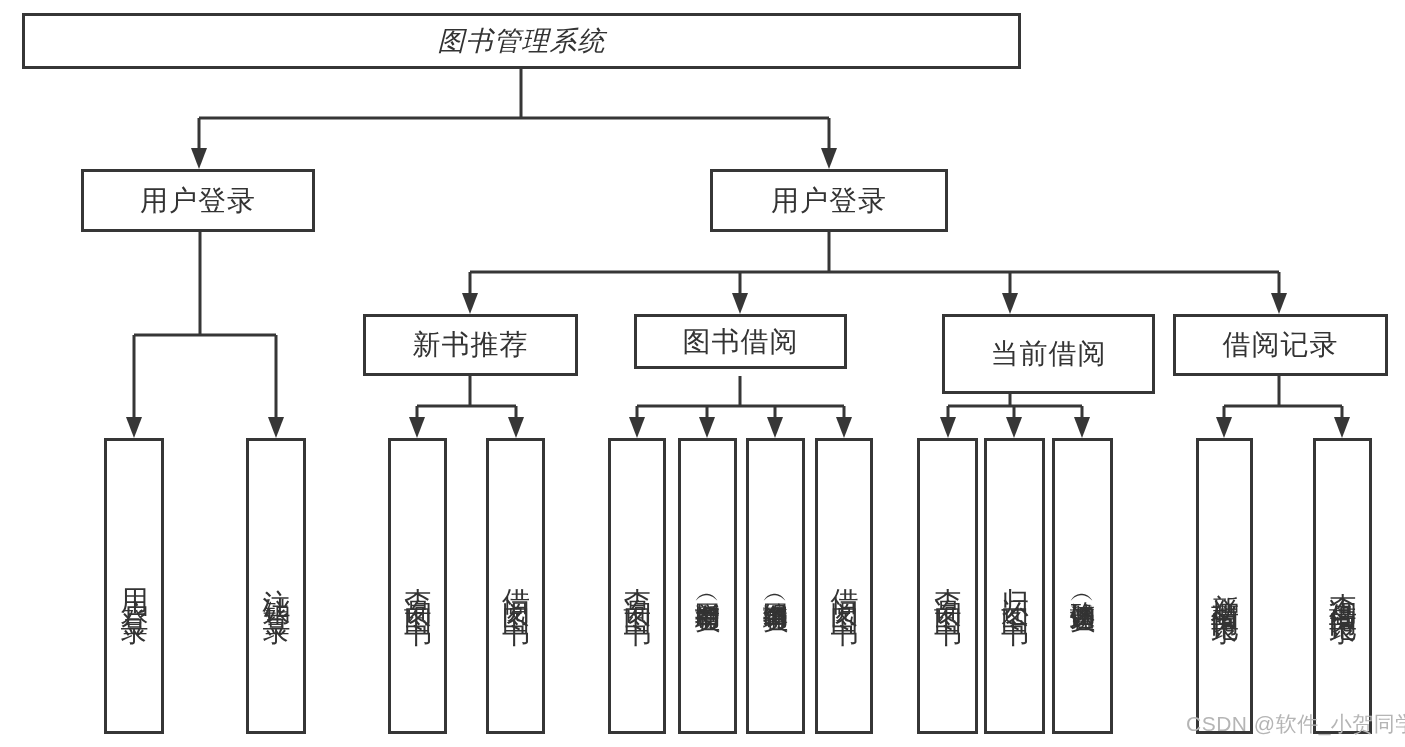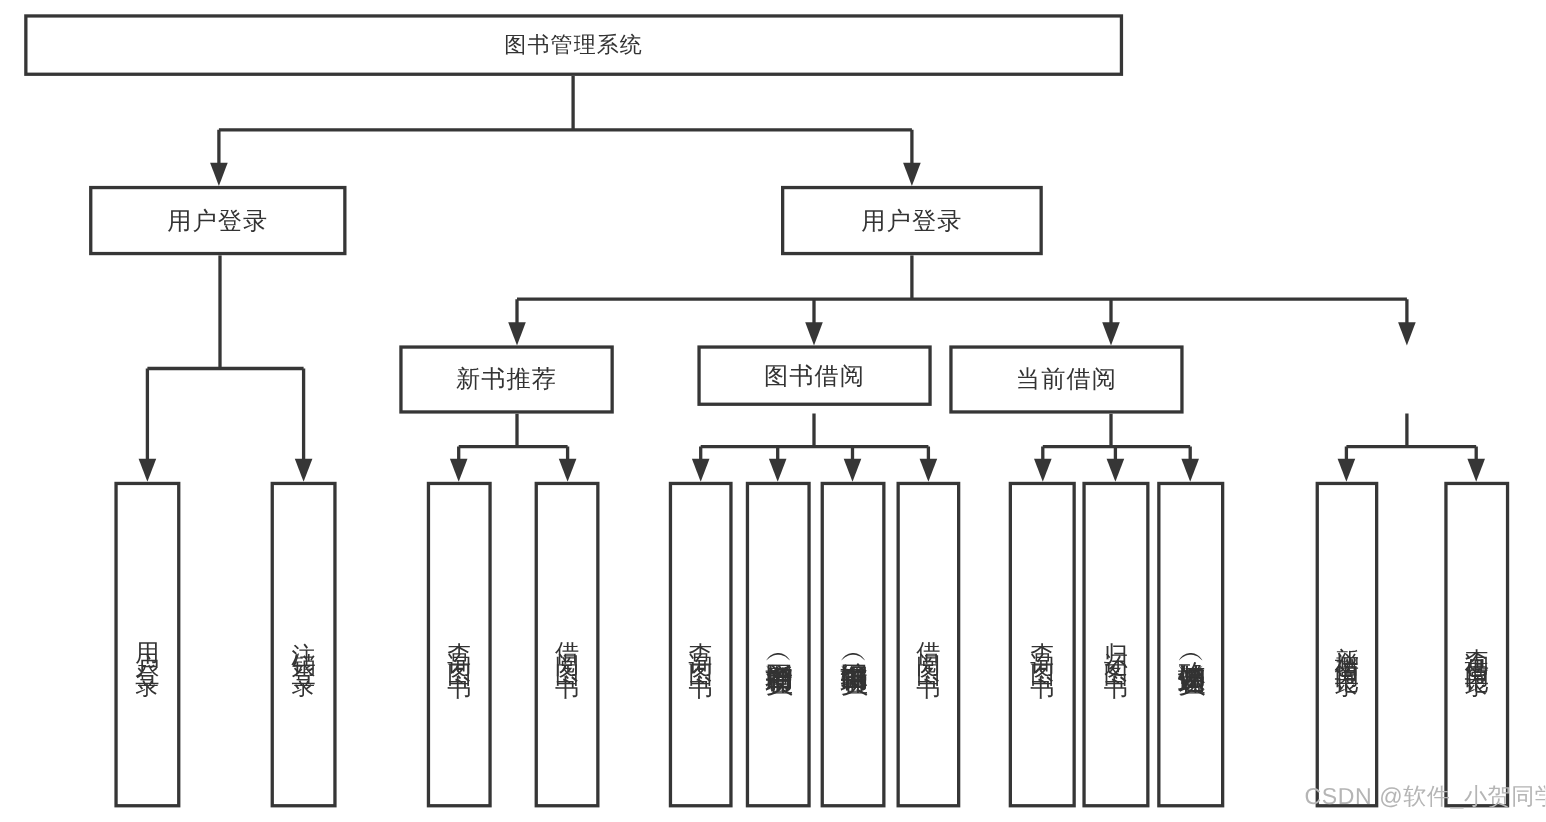--- a/index.html
+++ b/index.html
@@ -15,27 +15,27 @@
     position:absolute;
     box-sizing:border-box;
     background:#ffffff;
     border:3px solid #363636;
     display:flex;
     align-items:center;
     justify-content:center;
     z-index:2;
   }
   .lbl{
-    font-size:22px;
+    font-size:28px;
     color:#333333;
     letter-spacing:1px;
     white-space:nowrap;
     line-height:1;
   }
-  .root .lbl{font-size:20px;}
+  .root .lbl{font-size:27px;font-style:italic;}
   .vert .lbl{
     writing-mode:vertical-rl;
     white-space:normal;
   }
   .vs4 .lbl{letter-spacing:10px;}
   .vs6 .lbl{letter-spacing:5px;}
   .vs9 .lbl{letter-spacing:1px;font-size:25px;}
   .watermark{
     position:absolute;
     left:1186px;top:710px;
@@ -98,28 +98,31 @@
     <span class="lbl">图书管理系统</span>
   </div>
 
   <div class="node" style="left:81px;top:169px;width:234px;height:63px">
     <span class="lbl">用户登录</span>
   </div>
   <div class="node" style="left:710px;top:169px;width:238px;height:63px">
     <span class="lbl">用户登录</span>
   </div>
 
-  <div class="node" style="left:363px;top:314px;width:195px;height:62px">
+  <div class="node" style="left:363px;top:314px;width:215px;height:62px">
     <span class="lbl">新书推荐</span>
   </div>
   <div class="node" style="left:634px;top:314px;width:213px;height:55px">
     <span class="lbl">图书借阅</span>
   </div>
-  <div class="node" style="left:863px;top:314px;width:213px;height:62px">
+  <div class="node" style="left:942px;top:314px;width:213px;height:80px">
     <span class="lbl">当前借阅</span>
+  </div>
+  <div class="node" style="left:1173px;top:314px;width:215px;height:62px">
+    <span class="lbl">借阅记录</span>
   </div>
 
   <div class="node vert vs4" style="left:104px;top:438px;width:60px;height:296px">
     <span class="lbl">用户登录</span>
   </div>
   <div class="node vert vs4" style="left:246px;top:438px;width:60px;height:296px">
     <span class="lbl">注销登录</span>
   </div>
 
   <div class="node vert vs4" style="left:388px;top:438px;width:59px;height:296px">

